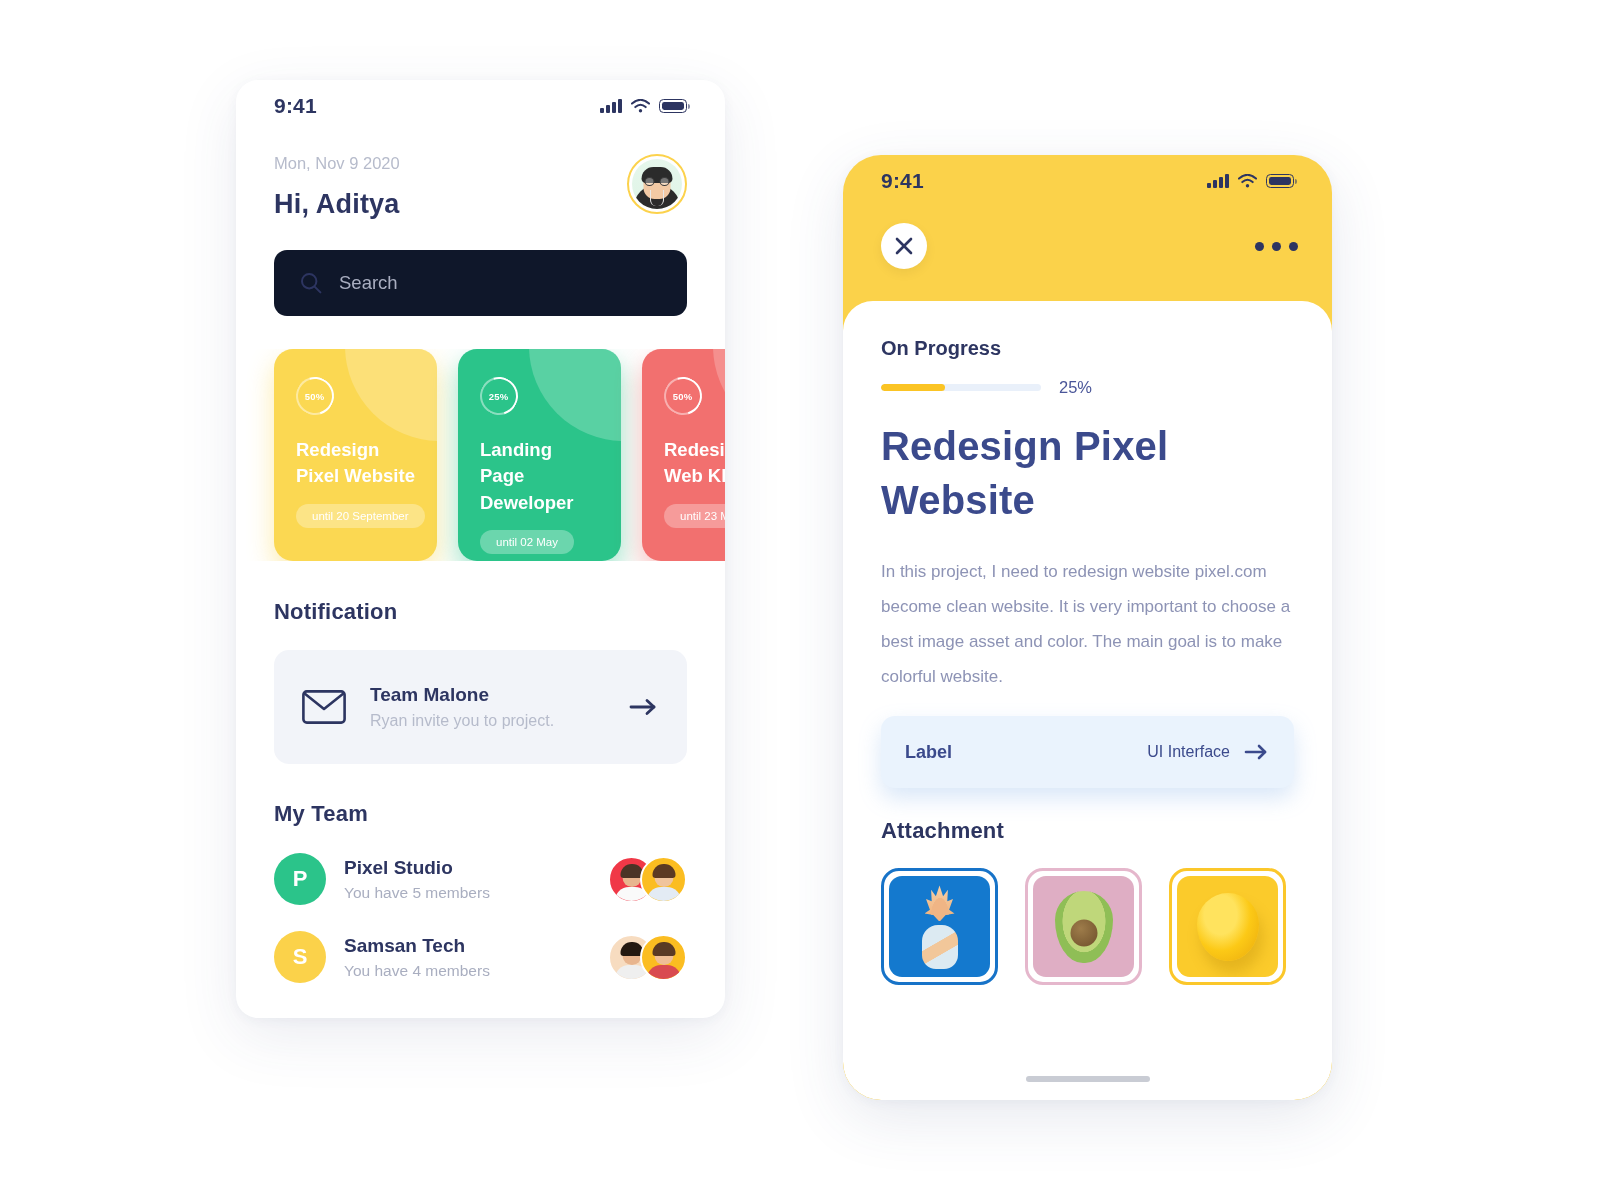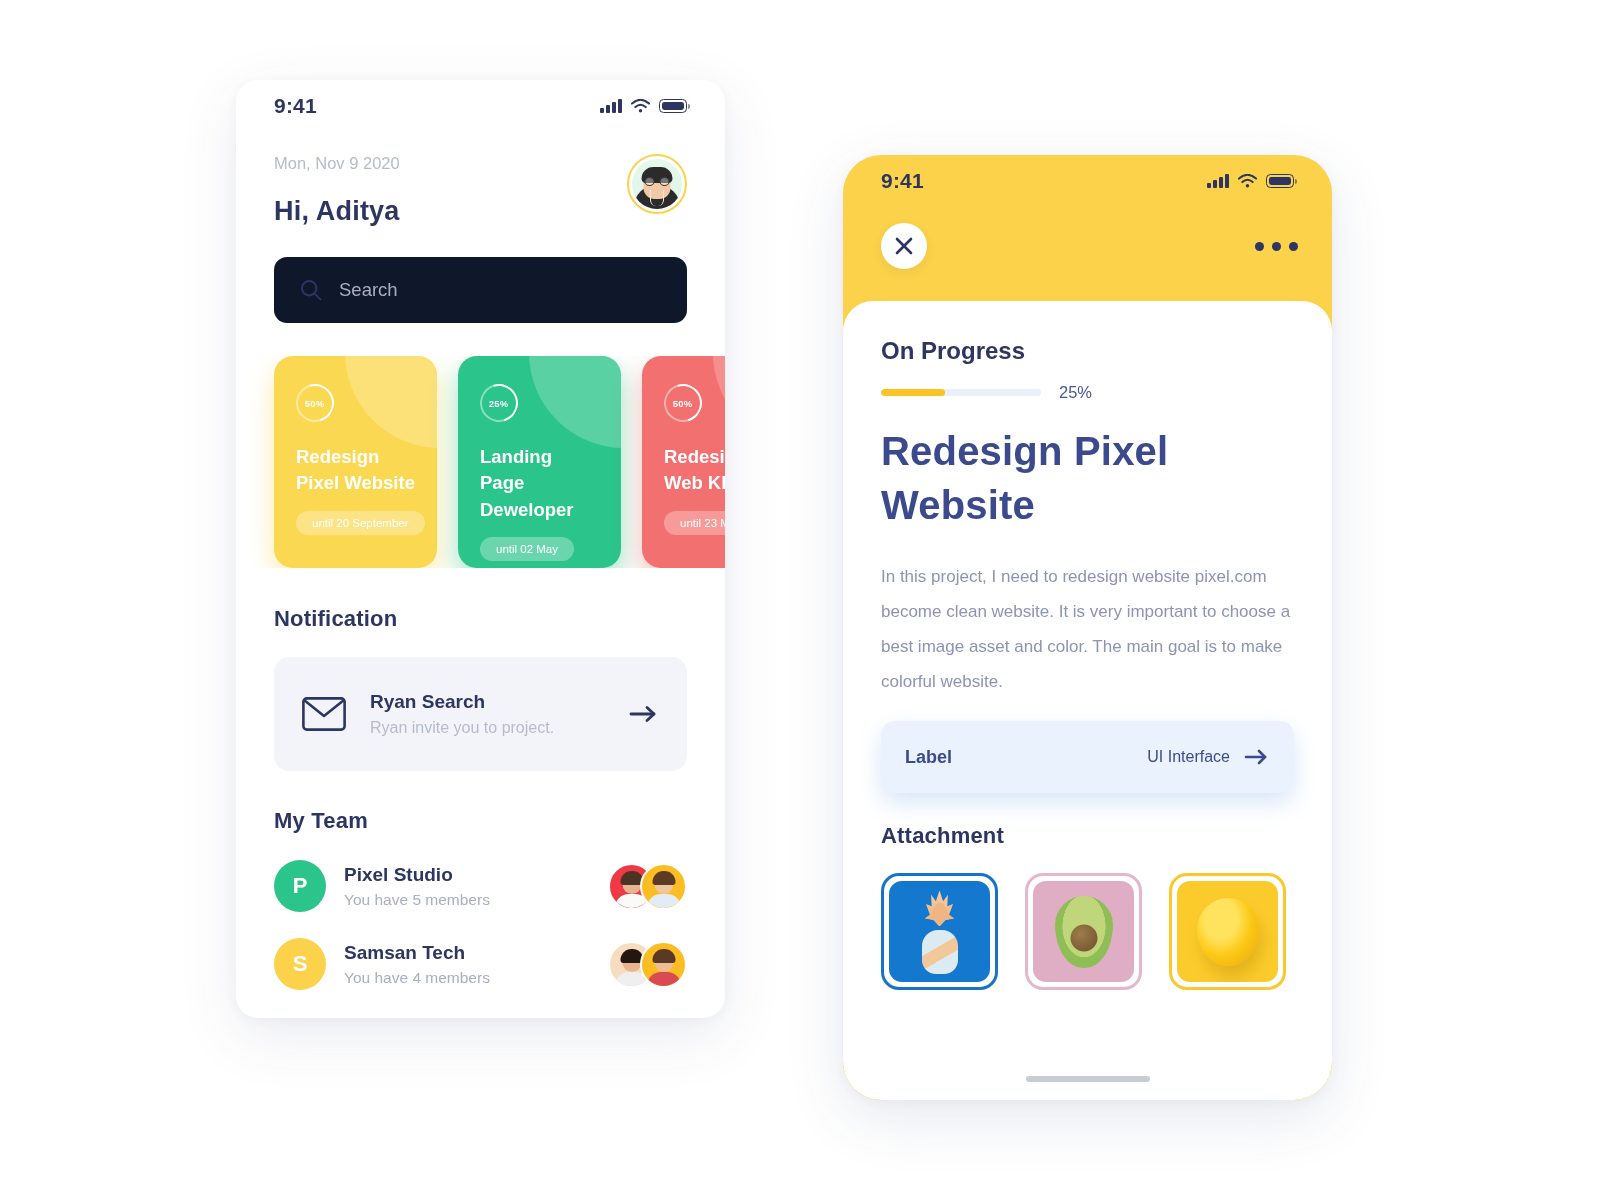--- a/index.html
+++ b/index.html
@@ -39,21 +39,21 @@
   .batt::after{
     content:""; position:absolute; right:-4px; top:4.2px; width:2.4px; height:5px;
     background:#2D3561; border-radius:0 2px 2px 0; opacity:.55;
   }
   .batt b { display:block; width:100%; height:100%; background:#2D3561; border-radius:2.4px; }
 
   .home-head {
     padding: 22px 38px 0 38px;
     display: flex; justify-content: space-between; align-items: flex-start;
   }
-  .greet-date { font-size: 16.5px; color: #B6BBCB; margin-bottom: 23px; }
+  .greet-date { font-size: 16.5px; color: #B6BBCB; margin-bottom: 16px; }
   .greet-name { font-size: 27px; font-weight: bold; color: #2D3561; letter-spacing: .2px; }
   .avatar-ring {
     width: 60px; height: 60px; border-radius: 50%;
     border: 2.5px solid #FCD24C; padding: 3px; flex: none;
   }
   .avatar-face {
     width: 100%; height: 100%; border-radius: 50%;
     background: linear-gradient(180deg,#E6F7EC 0%, #DFF4E6 100%);
     position: relative; overflow: hidden;
   }
@@ -163,21 +163,21 @@
     box-shadow: 0 4px 12px rgba(0,0,0,.06);
   }
   .dots { display:flex; gap:8px; }
   .dots i { width:9px;height:9px;border-radius:50%;background:#2D3561;display:block; }
 
   .sheet {
     position:absolute; left:0; right:0; top:146px; bottom:0;
     background:#fff; border-radius: 30px 30px 38px 38px;
     padding: 36px 38px 0 38px;
   }
-  .onprog { font-size: 24px; font-weight:bold; color:#2D3561; }
+  .onprog { font-size: 20px; font-weight:bold; color:#2D3561; }
   .prog-row { display:flex; align-items:center; gap: 18px; margin-top: 18px; }
   .prog-track {
     width: 160px; height: 7px; border-radius: 4px; background:#E9F0FA; overflow:hidden;
   }
   .prog-fill { height:100%; background:#FBC424; border-radius:4px; }
   .prog-pct { font-size: 16.5px; color:#4A5699; font-weight:500; }
 
   .detail-title {
     margin-top: 22px; font-size: 40px; font-weight:bold; color:#3B4A8C;
     line-height: 1.35; letter-spacing:.2px;
@@ -319,21 +319,21 @@
     </div>
 
     <div class="notif-wrap">
       <div class="sec-title">Notification</div>
       <div class="notif-card">
         <svg width="44" height="34" viewBox="0 0 44 34">
           <rect x="1.4" y="1.4" width="41.2" height="31.2" rx="3.4" stroke="#2D3561" stroke-width="2.6" fill="none"></rect>
           <path d="M2.6 3.4L22 19 41.4 3.4" stroke="#2D3561" stroke-width="2.6" fill="none" stroke-linecap="round" stroke-linejoin="round"></path>
         </svg>
         <div class="notif-text">
-          <div class="notif-name">Ryan Search</div>
+          <div class="notif-name">Team Malone</div>
           <div class="notif-sub">Ryan invite you to project.</div>
         </div>
         <svg width="30" height="20" viewBox="0 0 30 20">
           <line x1="2" y1="10" x2="25" y2="10" stroke="#2D3561" stroke-width="2.8" stroke-linecap="round"></line>
           <path d="M18 3.4L25 10l-7 6.6" stroke="#2D3561" stroke-width="2.8" fill="none" stroke-linecap="round" stroke-linejoin="round"></path>
         </svg>
       </div>
     </div>
 
     <div class="team-wrap">

